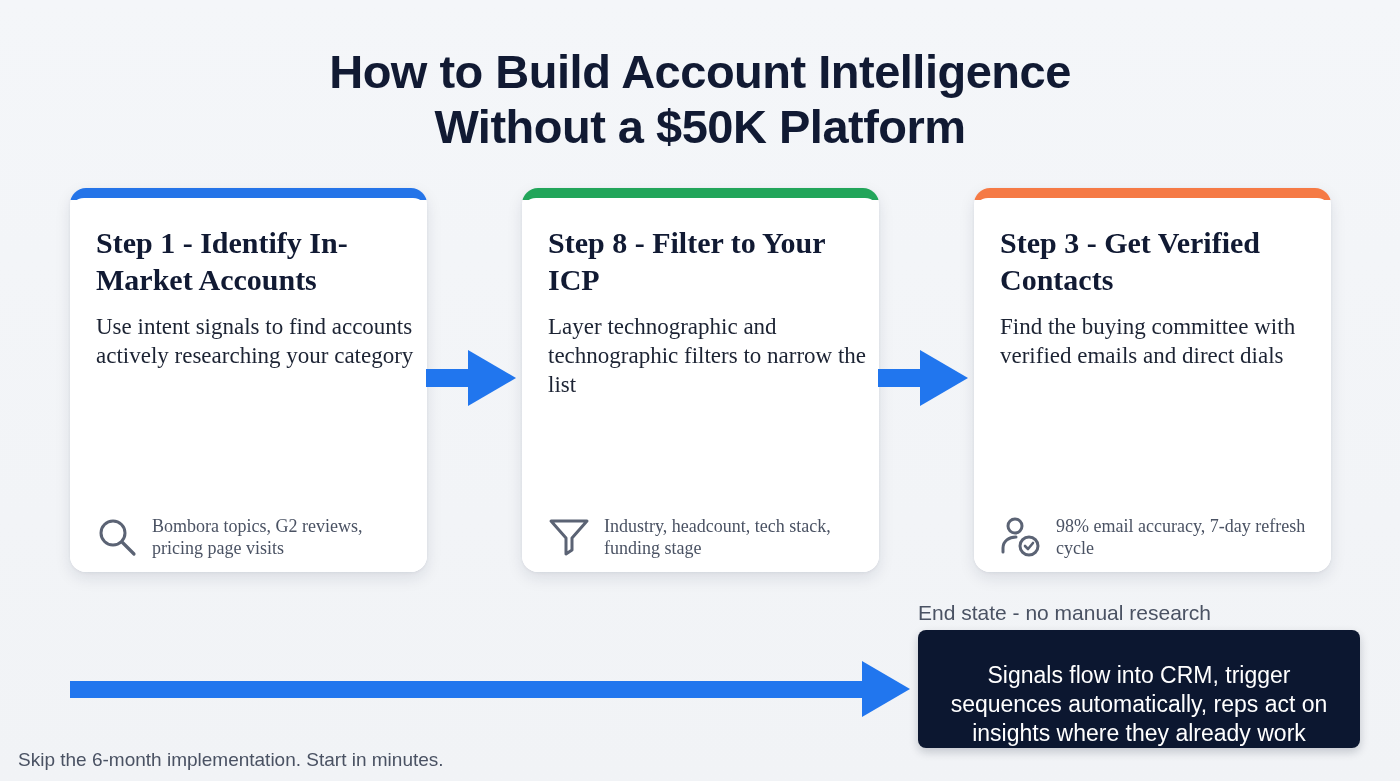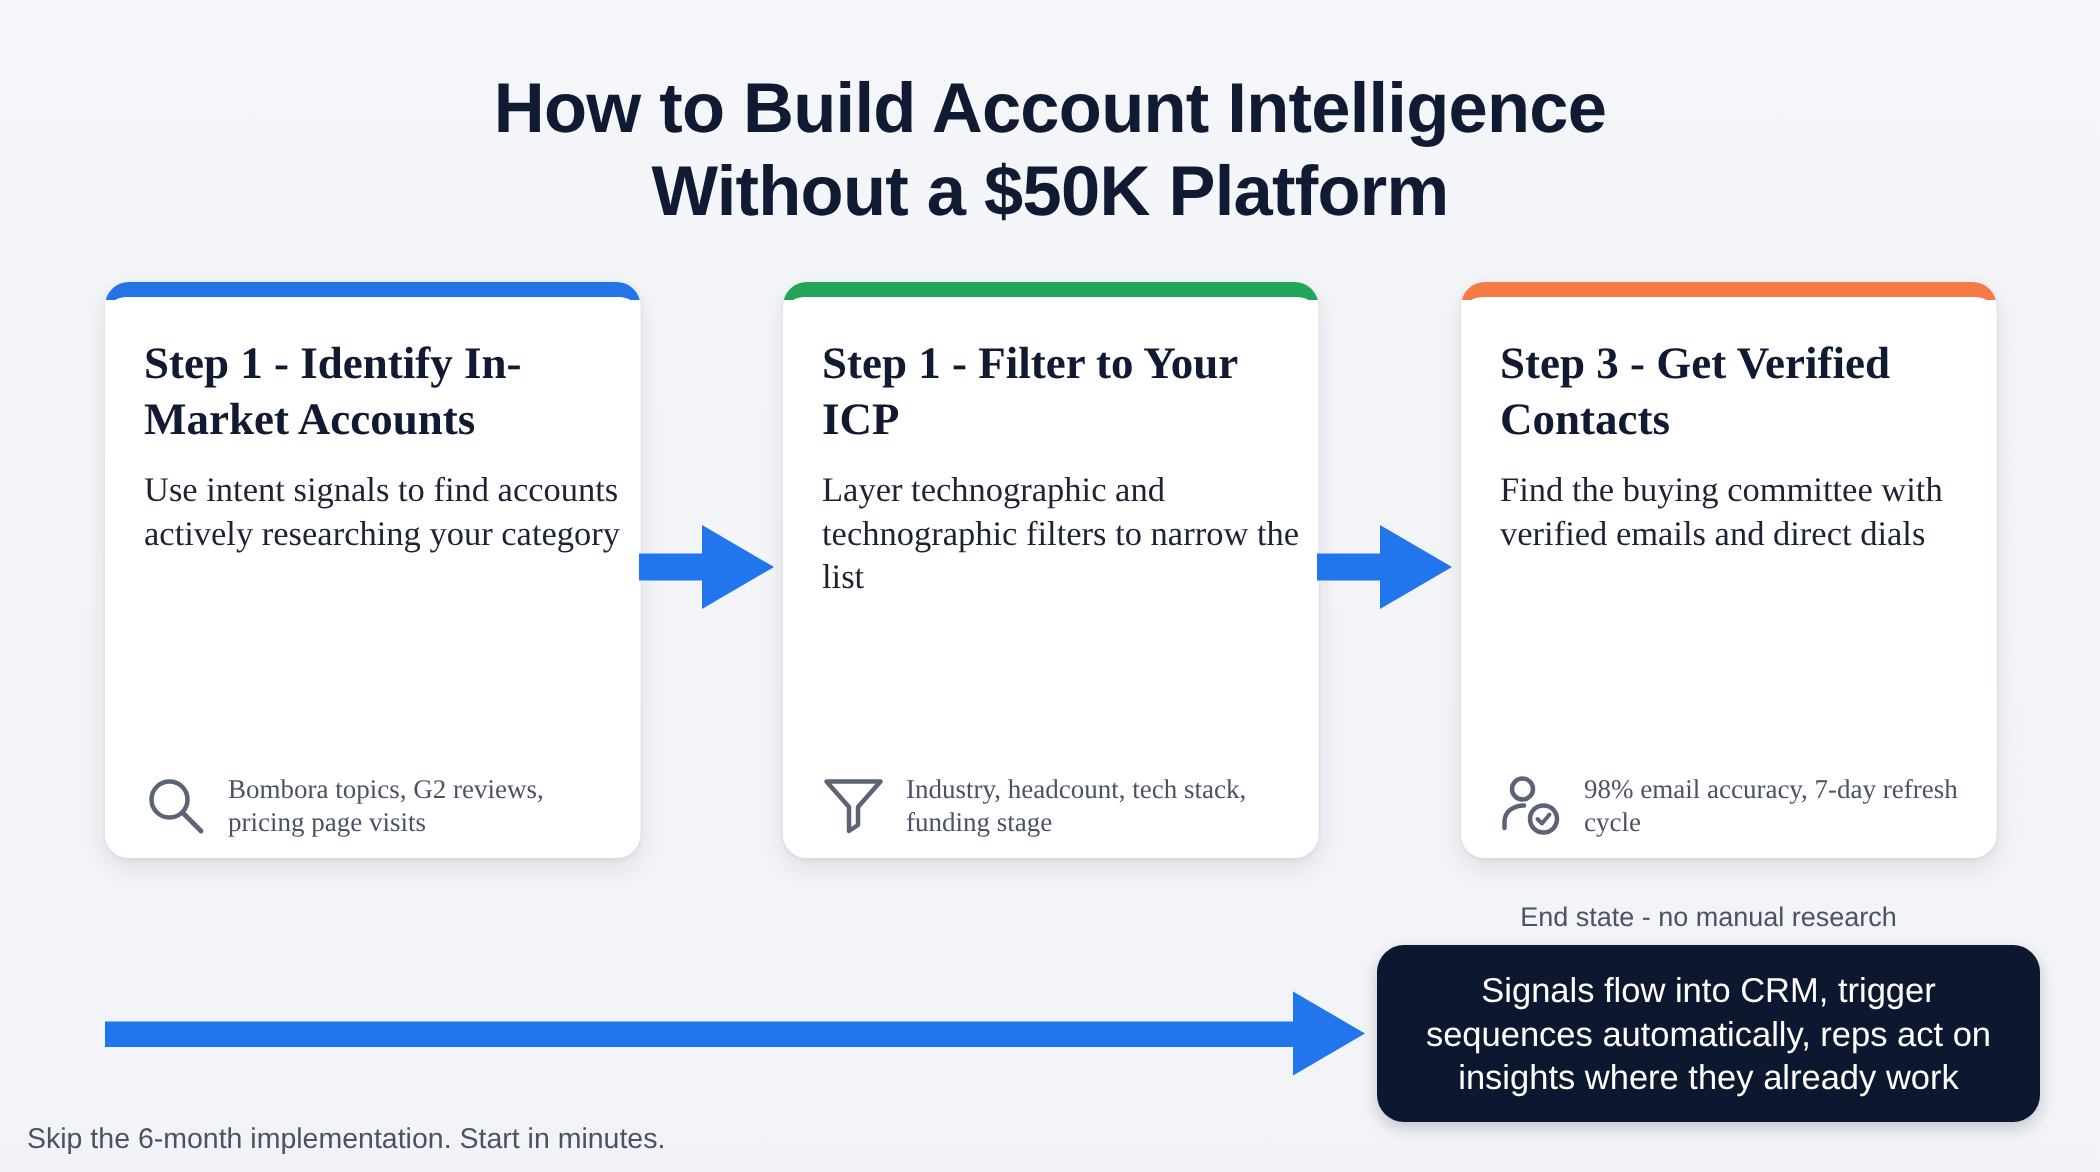--- a/index.html
+++ b/index.html
@@ -40,27 +40,27 @@
     .card .foot {
       position: absolute; left: 26px; top: 308px; width: 320px; height: 50px;
       display: flex; align-items: center; margin-top: 16px;
     }
     .card .foot .icon { width: 42px; height: 42px; flex: 0 0 42px; margin-right: 14px; }
     .card .foot .txt { font-size: 18px; line-height: 22px; color: #4a5263; }
 
     .arrow { position: absolute; }
 
     .end-label {
-      position: absolute; left: 918px; top: 601px; width: 442px; text-align: center;
-      font-size: 18px; color: #4a5263;
+      position: absolute; left: 918px; top: 601px; width: 442px; 
+      font-size: 21px; color: #4a5263;
     }
     .end-box {
       position: absolute; left: 918px; top: 630px; width: 442px; height: 118px;
-      background: #0c1730; border-radius: 18px;
-      display: flex; align-items: center; justify-content: center; text-align: center;
+      background: #0c1730; border-radius: 8px;
+      display: flex; align-items: flex-end; justify-content: center; text-align: center;
       color: #ffffff; font-size: 23px; line-height: 29px; padding: 0 16px;
       box-shadow: 0 4px 10px rgba(10,20,40,0.2);
     }
     .footer {
       position: absolute; left: 18px; top: 749px; font-size: 19px; color: #4a5263;
     }
   </style>
 </head>
 <body>
 
@@ -86,21 +86,21 @@
   </div>
 
   <svg class="arrow" style="left:426px; top:350px;" width="92" height="58" viewBox="0 0 92 58">
     <rect x="0" y="19" width="44" height="18" fill="#2176ee"></rect>
     <polygon points="42,0 90,28 42,56" fill="#2176ee"></polygon>
   </svg>
 
   <div class="card" style="left:522px;">
     <div class="topbar" style="background:#22a55a;"></div>
     <div class="inner"></div>
-    <div class="heading">Step 1 - Filter to Your ICP</div>
+    <div class="heading">Step 8 - Filter to Your ICP</div>
     <div class="desc">Layer technographic and technographic filters to narrow the list</div>
     <div class="foot">
       <svg class="icon" viewBox="0 0 42 42">
         <path d="M3 5 H39 L24 22 V34 L18 38 V22 Z" fill="none" stroke="#5b6374" stroke-width="3" stroke-linejoin="round"></path>
       </svg>
       <div class="txt">Industry, headcount, tech stack, funding stage</div>
     </div>
   </div>
 
   <svg class="arrow" style="left:878px; top:350px;" width="92" height="58" viewBox="0 0 92 58">

